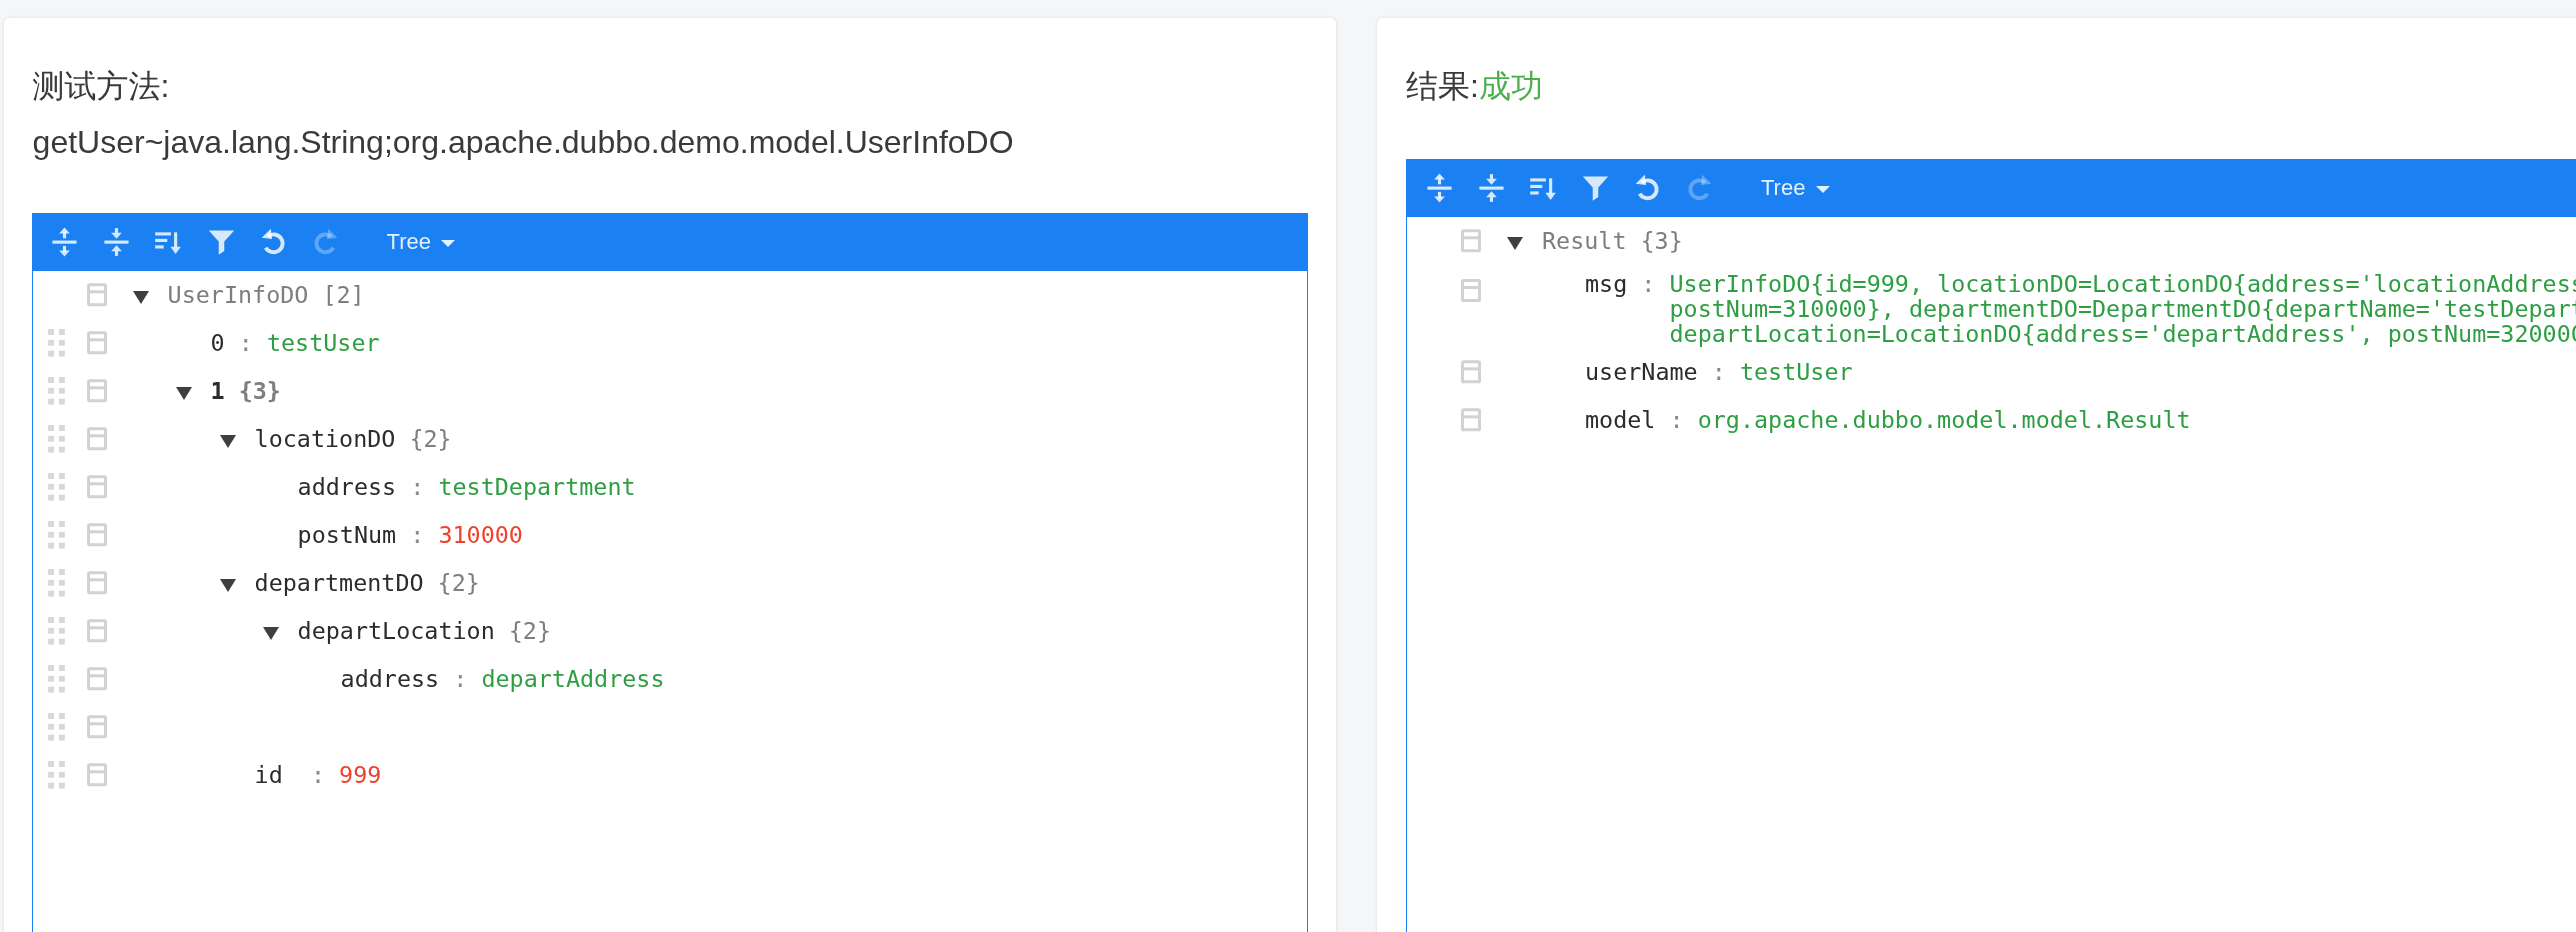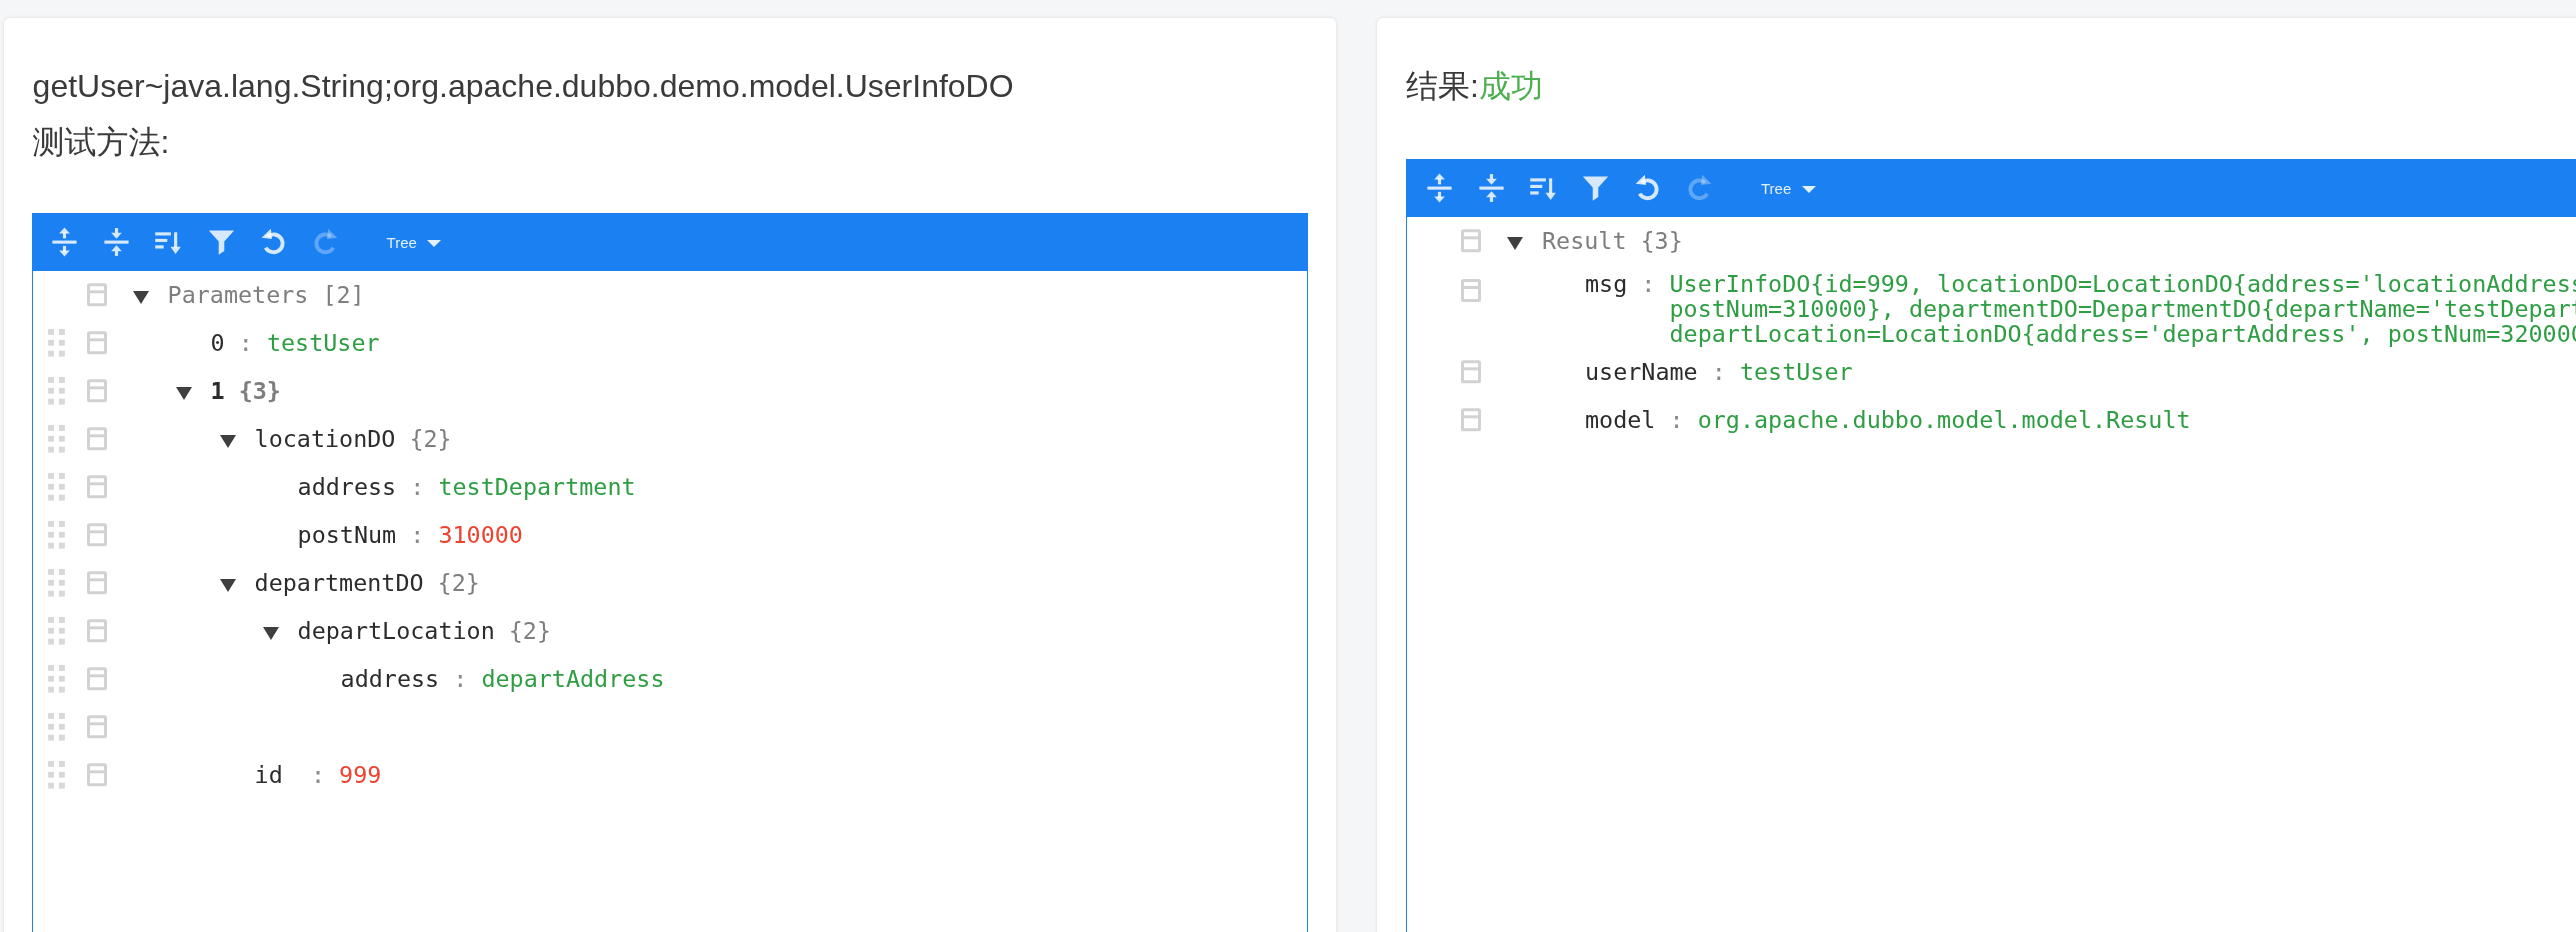--- a/index.html
+++ b/index.html
@@ -17,21 +17,21 @@
   .status-ok{color:var(--success);}
   .jsoneditor{position:absolute;background:#fff;border:1.7px solid var(--blue);}
   #editor-left{left:28px;top:195px;width:1276px;height:746px;}
   #editor-right{left:29px;top:141px;width:1215px;height:798px;}
   .menu{height:57px;background:var(--blue);display:flex;align-items:center;padding-left:17.4px;}
   .menu .mbtn{width:29.5px;height:38px;margin-right:22.6px;border:none;background:transparent;display:flex;
               align-items:center;justify-content:center;color:var(--icon);cursor:pointer;}
   .menu .mbtn.dim{color:var(--icon-dim);}
   .menu .mbtn svg{display:block;}
   .mode-btn{margin-left:24px;border:none;background:transparent;color:rgba(255,255,255,.88);
-            font-size:15px;display:flex;align-items:center;cursor:pointer;font-family:inherit;}
+            font-size:22px;display:flex;align-items:center;cursor:pointer;font-family:inherit;}
   .mode-caret{width:0;height:0;border-left:7px solid transparent;border-right:7px solid transparent;
               border-top:7.8px solid rgba(255,255,255,.88);margin-left:10.4px;margin-top:2.6px;}
   .tree{position:relative;font-family:"DejaVu Sans Mono","Liberation Mono",monospace;font-size:23.4px;color:var(--key);}
   .row{position:relative;height:48px;line-height:48px;white-space:pre;}
   .row.multi{height:83px;line-height:25px;padding-top:7.8px;}
   .drag{position:absolute;left:15.6px;top:50%;transform:translateY(-50%);cursor:grab;line-height:0;}
   .ctx{position:absolute;left:54px;top:50%;transform:translateY(-50%);width:20px;height:23.4px;
        border:3px solid #d2d2d2;border-radius:2.6px;cursor:pointer;background:
        linear-gradient(#d2d2d2,#d2d2d2) no-repeat 0 4.3px/100% 3px;}
   .row.multi .drag,.row.multi .ctx{top:14px;transform:none;}
@@ -45,22 +45,22 @@
   .badge{color:var(--ro);margin-left:14px;}
   .v-string{color:var(--str);}
   .v-number{color:var(--num);}
   .vlines{display:inline-block;vertical-align:top;}
 </style>
 </head>
 <body>
 
 <div class="card" id="card-left">
   <div class="panel-title">
+    <div>测试方法:</div>
     <div>getUser~java.lang.String;org.apache.dubbo.demo.model.UserInfoDO</div>
-    <div>测试方法:</div>
   </div>
   <div class="jsoneditor" id="editor-left">
       <div class="menu">
         <button class="mbtn">
           <svg viewBox="0 0 24 24" width="29" height="32" fill="currentColor">
             <rect x="2" y="10.8" width="20" height="2.6"></rect>
             <rect x="10.7" y="4" width="2.6" height="5"></rect>
             <polygon points="12,0 16.4,5 7.6,5"></polygon>
             <rect x="10.7" y="15.2" width="2.6" height="5"></rect>
             <polygon points="12,24 16.4,19 7.6,19"></polygon>
@@ -100,21 +100,21 @@
             <path d="M16.6 7.4 A 7.4 7.4 0 1 0 18.4 16.6" fill="none" stroke="currentColor" stroke-width="3.2"></path>
             <polygon points="14.2,1 13.2,9.6 21.8,8.4"></polygon>
           </svg>
         </button>
         <button class="mode-btn">
           <span>Tree</span>
           <span class="mode-caret"></span>
         </button>
       </div>
       <div class="tree">
-        <div class="row"><span class="ctx"></span><span class="content" style="margin-left: 100px;"><span class="slot"><span class="tri"></span></span><span class="k ro">Parameters</span><span class="badge">[2]</span></span></div>
+        <div class="row"><span class="ctx"></span><span class="content" style="margin-left: 100px;"><span class="slot"><span class="tri"></span></span><span class="k ro">UserInfoDO</span><span class="badge">[2]</span></span></div>
         <div class="row"><span class="drag"><svg width="17.4" height="28" viewBox="0 0 19 31" fill="#d8d8d8">
               <rect x="0" y="0" width="6.5" height="6.5"></rect>
               <rect x="12" y="0" width="6.5" height="6.5"></rect>
               <rect x="0" y="12" width="6.5" height="6.5"></rect>
               <rect x="12" y="12" width="6.5" height="6.5"></rect>
               <rect x="0" y="24" width="6.5" height="6.5"></rect>
               <rect x="12" y="24" width="6.5" height="6.5"></rect>
             </svg></span><span class="ctx"></span><span class="content" style="margin-left: 143px;"><span class="slot"></span><span class="k">0</span><span class="sep"> : </span><span class="v-string">testUser</span></span></div>
         <div class="row"><span class="drag"><svg width="17.4" height="28" viewBox="0 0 19 31" fill="#d8d8d8">
               <rect x="0" y="0" width="6.5" height="6.5"></rect>

